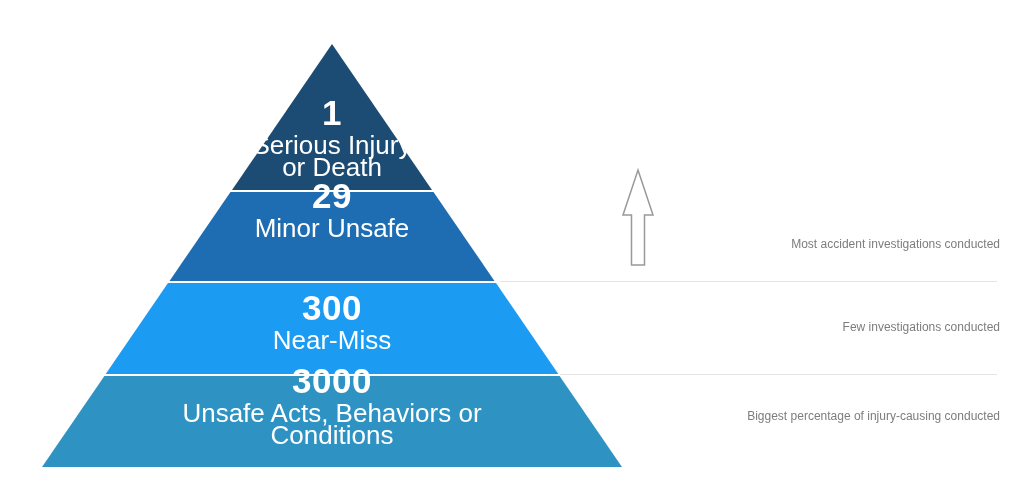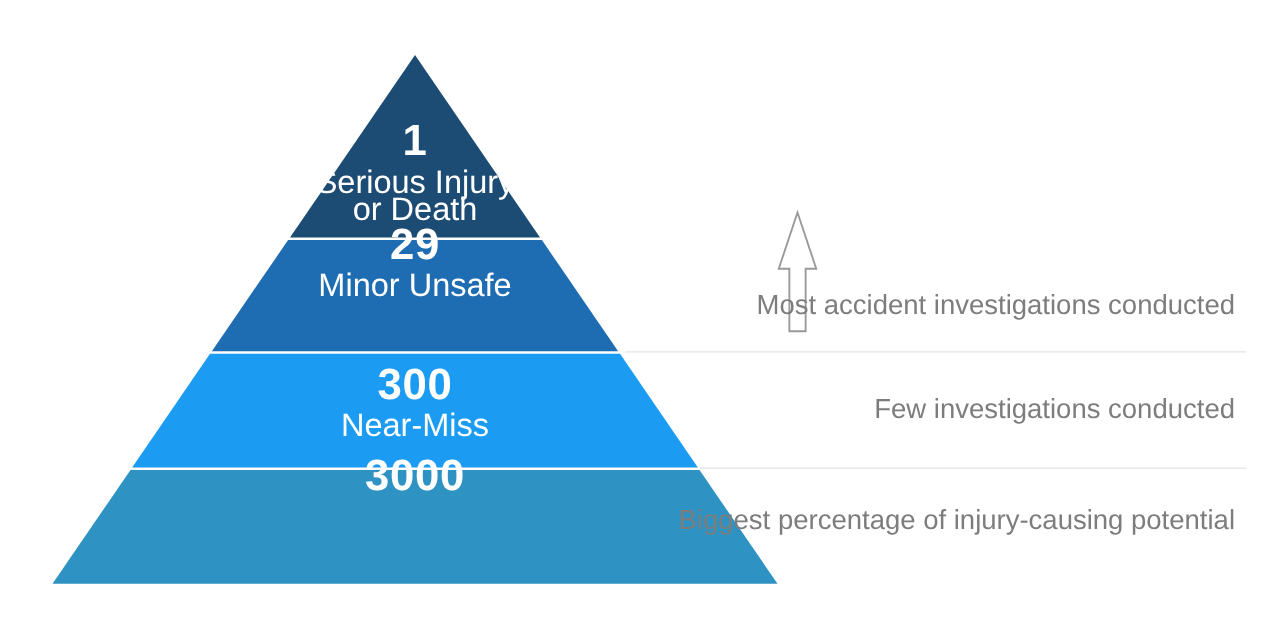--- a/index.html
+++ b/index.html
@@ -45,22 +45,22 @@
     line-height: 42px;
     letter-spacing: 0.5px;
   }
   .sub {
     font-size: 26px;
     font-weight: 400;
     line-height: 22px;
   }
   .note {
     position: absolute;
-    right: 36px;
-    font-size: 22px;
+    right: 24px;
+    font-size: 12px;
     line-height: 22px;
     color: #7d7d7d;
     white-space: nowrap;
     text-align: right;
   }
   .note-1 { top: 233px; }
   .note-2 { top: 316px; }
   .note-3 { top: 405px; }
 </style>
 </head>
@@ -96,19 +96,22 @@
 
   <div class="level-text level-3">
     <div class="num">300</div>
     <div class="sub">
       <div>Near-Miss</div>
     </div>
   </div>
 
   <div class="level-text level-4">
     <div class="num">3000</div>
+    <div class="sub">
+      <div>Unsafe Acts, Behaviors or Conditions</div>
+    </div>
   </div>
 
   <div class="note note-1" style="color: rgb(125, 125, 125);">Most accident investigations conducted</div>
   <div class="note note-2" style="color: rgb(125, 125, 125);">Few investigations conducted</div>
-  <div class="note note-3" style="color: rgb(125, 125, 125);">Biggest percentage of injury-causing potential</div>
+  <div class="note note-3" style="color: rgb(125, 125, 125);">Biggest percentage of injury-causing conducted</div>
 
 </div>
 
 </body></html>

